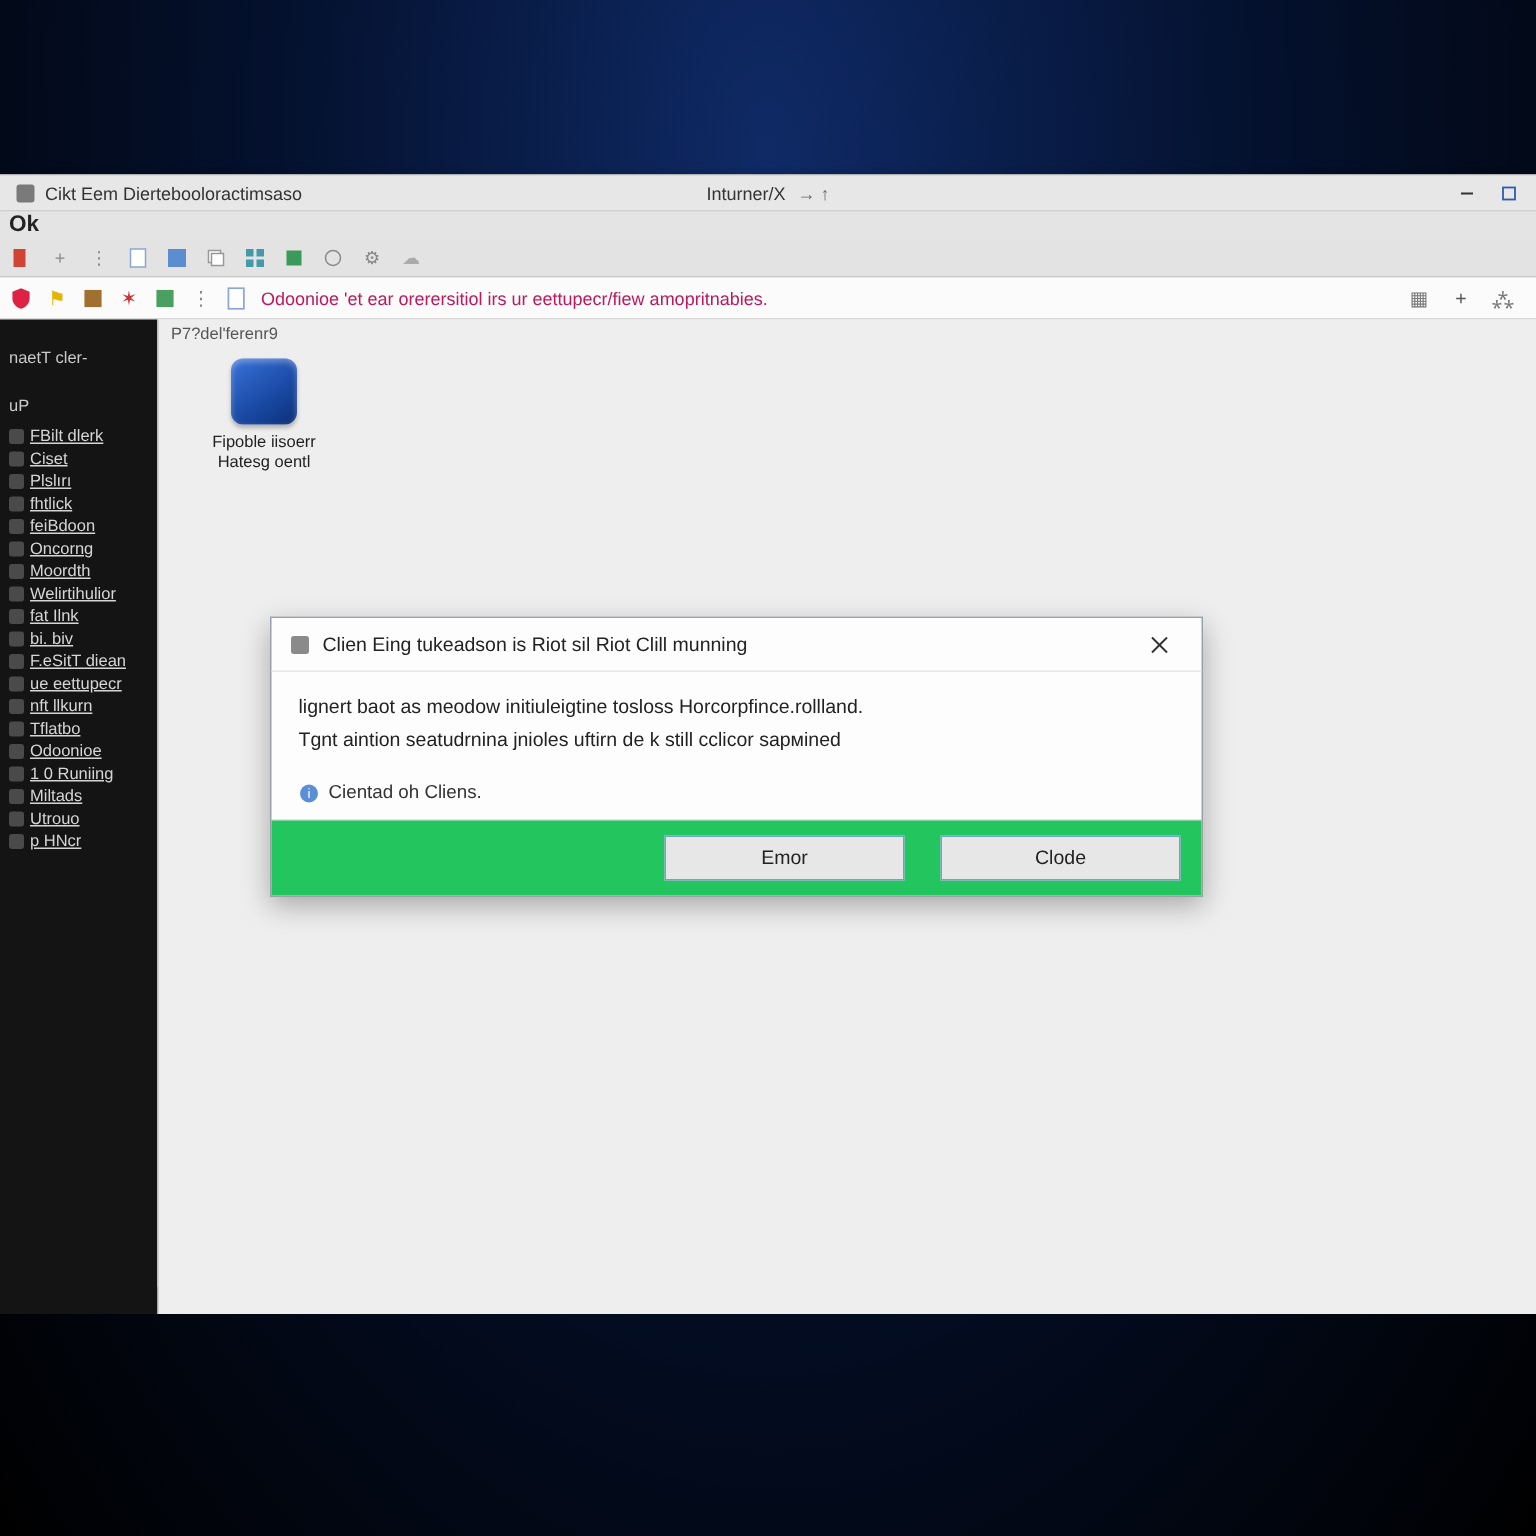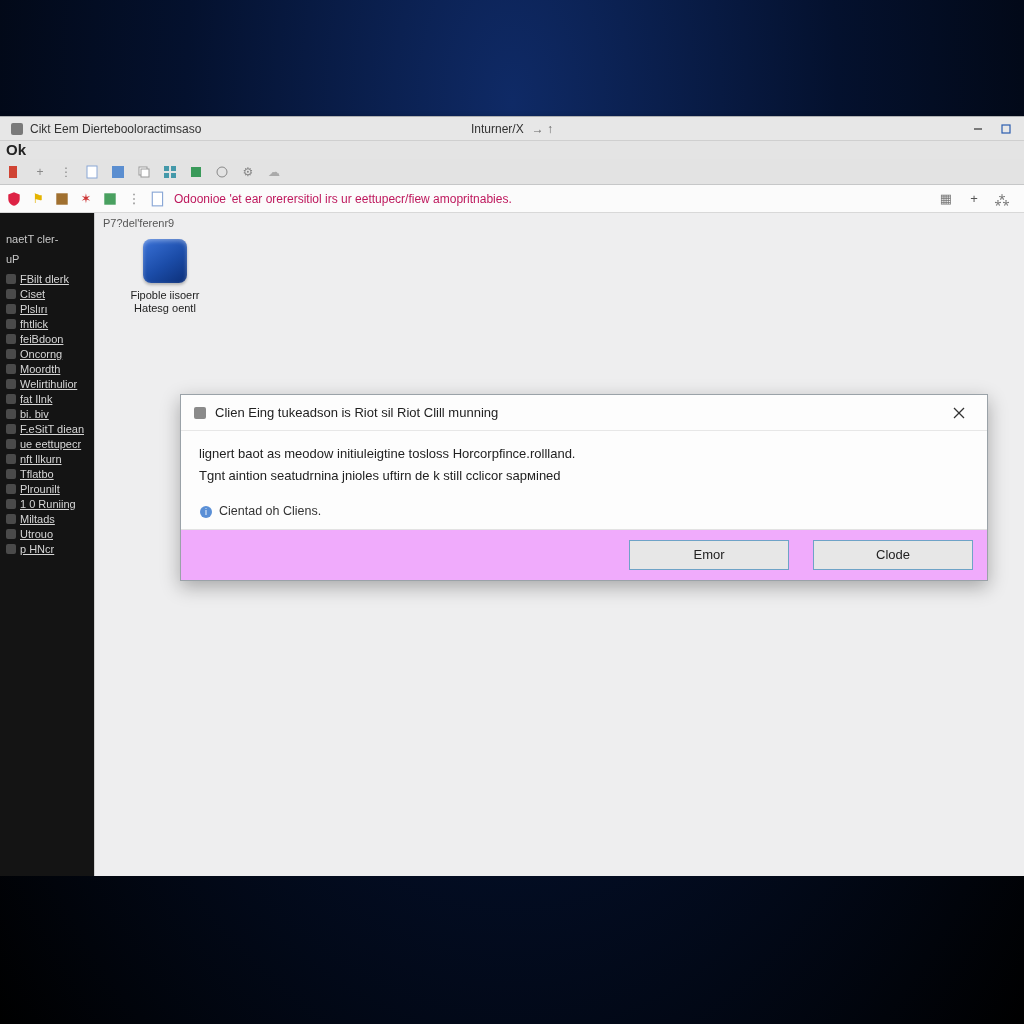--- a/index.html
+++ b/index.html
@@ -69,21 +69,21 @@
   .toolbar-right { margin-left:auto; display:flex; gap:12px; align-items:center; padding-right:8px;}
   .tool-icon { width:16px; height:16px; display:flex; align-items:center; justify-content:center; font-size:13px;}
   .address-text { flex:1; white-space:nowrap; overflow:hidden; text-overflow:ellipsis; color:#be185d; }
 
   
   .client {
     display:flex;
     height: calc(100% - 24px - 26px - 28px);
   }
   .sidebar {
-    width: 94px;
+    width: 105px;
     background: #141414;
     color: #d6d6d6;
     font-size: 11px;
     padding: 6px 4px;
     overflow: hidden;
   }
   .sidebar .group-label { color:#c9c9c9; margin: 14px 2px 6px 2px; font-size:11px; }
   .sidebar ul { list-style:none;text-decoration:underline; }
   .sidebar li { padding: 1.5px 2px; white-space:nowrap; overflow:hidden; text-overflow:ellipsis; cursor:default; display:flex; align-items:center; gap:4px;}
   .sidebar li::before { content:""; width:10px; height:10px; background:#4a4a4a; border-radius:2px; display:inline-block; flex:0 0 10px;}
@@ -105,22 +105,22 @@
     width:44px; height:44px; margin:0 auto 6px auto;
     background: linear-gradient(145deg,#3a72d8 0%, #1b4ca8 55%, #0c2f78 100%);
     border-radius: 8px;
     box-shadow: inset 0 2px 4px rgba(255,255,255,.35), 0 2px 3px rgba(0,0,0,.25);
   }
   .desktop-icon .label { line-height:1.15; }
 
   
   .dialog {
     position:absolute;
-    left: 180px; top: 394px;
-    width: 808px;
+    left: 180px; top: 411px;
+    width: 622px;
     background: #fdfdfd;
     border: 1px solid #9aa2a8;
     box-shadow: 0 6px 18px rgba(0,0,0,.3);
     font-size: 13px;
     color:#222;
   }
   .dialog-header {
     height: 36px;
     display:flex; align-items:center;
     padding: 0 12px;
@@ -130,21 +130,21 @@
   .dialog-header .close {
     margin-left:auto;
     width:32px; height:28px;
     display:flex; align-items:center; justify-content:center;
     font-size:16px; color:#333;
   }
   .dialog-body { padding: 14px 18px 8px 18px; line-height:1.4; }
   .dialog-body p { margin-bottom: 4px; }
   .dialog-note { display:flex; align-items:center; gap:6px; margin-top:18px; font-size:12.5px; color:#333;}
   .dialog-footer {
-    background:#f0abfc;
+    background:#22c55e;
     padding: 10px 14px;
     display:flex; justify-content:flex-end; gap:24px;
     border-top: 1px solid #e2e2e2;
   }
   .dlg-btn {
     min-width: 160px;
     height: 30px;
     background:#e7e7e7;
     border: 1.5px solid #6fa3c7;
     color:#222;
@@ -261,21 +261,21 @@
     <div class="toolbar-right">
       <span class="tool-icon" style="color:#777;">▦</span>
       <span class="tool-icon" style="color:#555;">+</span>
       <span class="tool-icon" style="color:#777;">⁂</span>
     </div>
   </div>
 
   <div class="client">
     <div class="sidebar">
       <div class="group-label">naetT cler-</div>
-      <div class="group-label" style="margin-top:8px;">uP</div>
+      <div class="group-label" style="margin-top:20px;">uP</div>
       <ul id="sidebar-list">
           <li>
             <span>FBilt dlerk</span>
           </li>
           <li>
             <span>Ciset</span>
           </li>
           <li>
             <span>Plslırı</span>
           </li>
@@ -306,21 +306,21 @@
           <li>
             <span>ue eettupecr</span>
           </li>
           <li>
             <span>nft llkurn</span>
           </li>
           <li>
             <span>Tflatbo</span>
           </li>
           <li>
-            <span>Plrounilt</span>
+            <span>Odoonioe</span>
           </li>
           <li>
             <span>1 0 Runiing</span>
           </li>
           <li>
             <span>Miltads</span>
           </li>
           <li>
             <span>Utrouo</span>
           </li>

